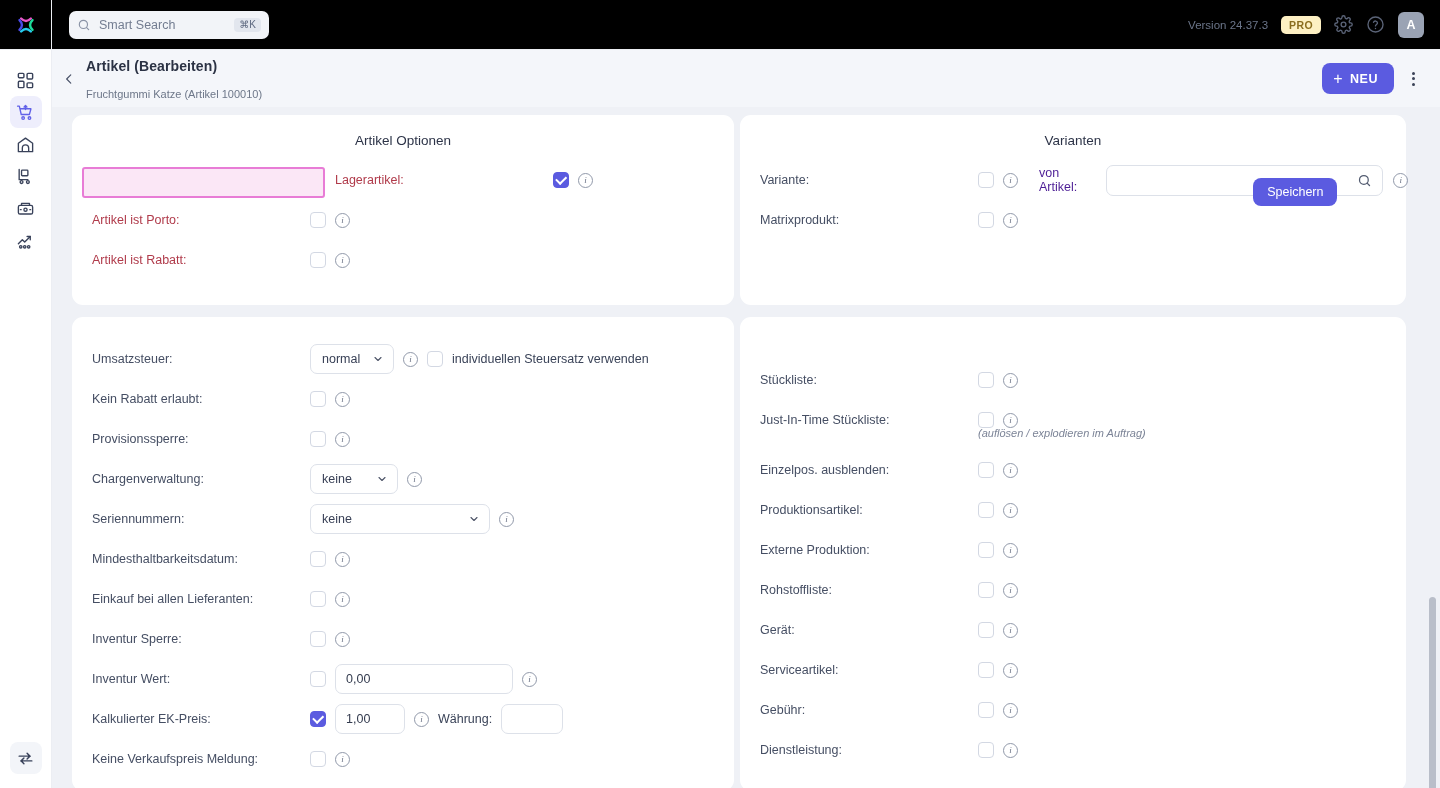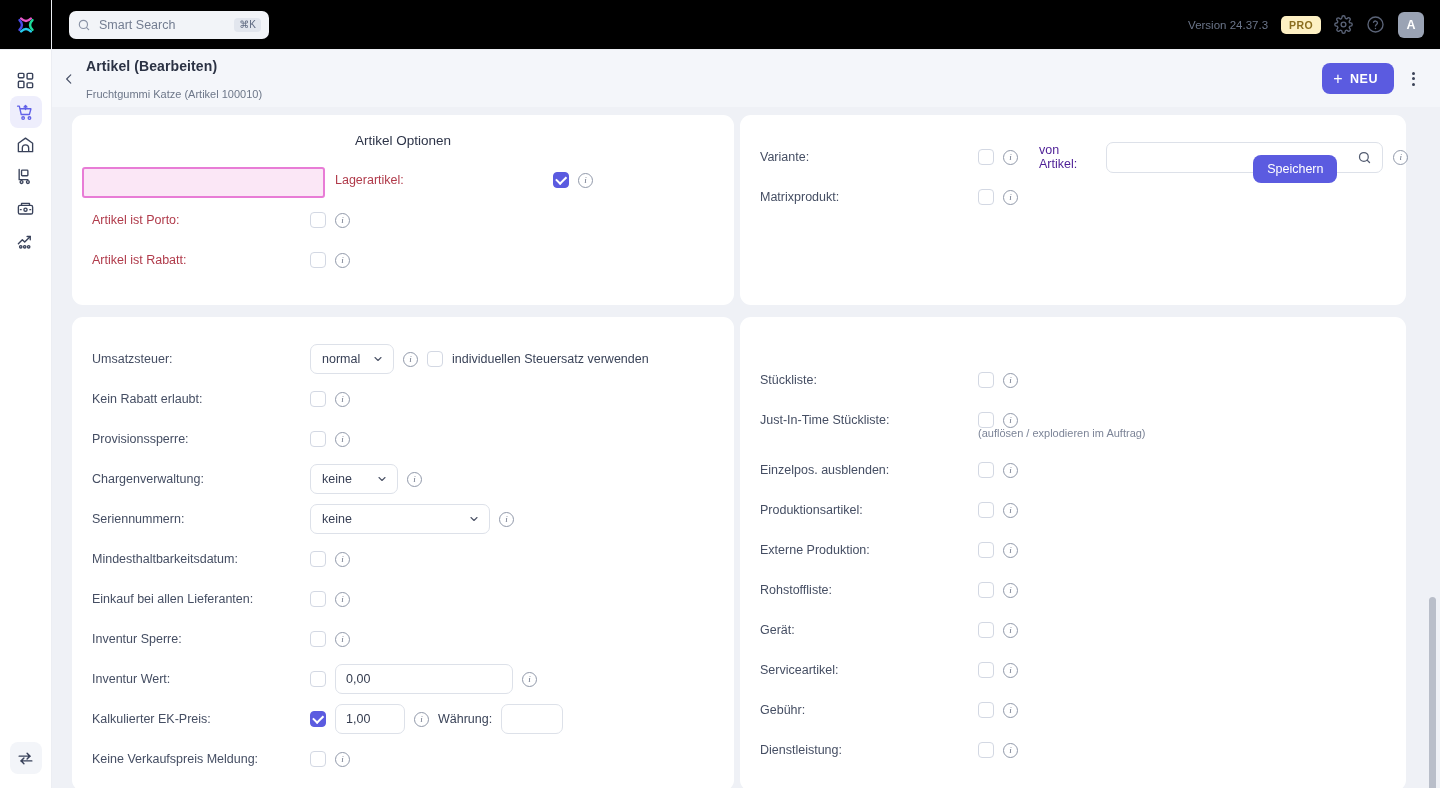--- a/index.html
+++ b/index.html
@@ -135,21 +135,21 @@
   .inline-txt { color: #3b4considering; }
   .inline-txt { color: #3a4358; }
 
   .hl-box {
     position: absolute; left: -10px; top: 2px; width: 243px; height: 31px;
     border: 2px solid #e87cd6; background: #fbe7f6; border-radius: 3px; z-index: 0;
   }
   .row.highlighted > * { position: relative; z-index: 1; }
   .row.highlighted .lbl { color: #b03a4a; }
 
-  .note { font-size: 11px; color: #7b real; }
+  .note { font-size: 11px; font-style: italic; color: #7b real; }
   .note { color: #7c8497; }
 
   
   .vgroup { display: flex; align-items: center; gap: 10px; position: relative; }
   .vlabel { font-size: 12.5px; color: #4c1d95; }
   .vinputwrap {
     position: relative; width: 296px; height: 31px;
     border: 1px solid #dde1e9; border-radius: 7px; background: #fff;
     display: flex; align-items: center;
   }
@@ -432,20 +432,21 @@
                   <span class="cbx"></span>
                   <span class="infoic">i</span>
                 </div>
               </div>
             </div>
           </div>
 
           <div class="col right">
 
             <div class="card" style="height:190px">
+              <div class="card-title">Varianten</div>
 
               <div class="row" style="margin-top:4px">
                 <div class="lbl">Variante:</div>
                 <div class="ctrl">
                   <span class="cbx"></span>
                   <span class="infoic">i</span>
                   <div class="vgroup" style="margin-left:12px">
                     <span class="vlabel">von Artikel:</span>
                     <div class="vinputwrap">
                       <input class="vinput" value="" style="">

